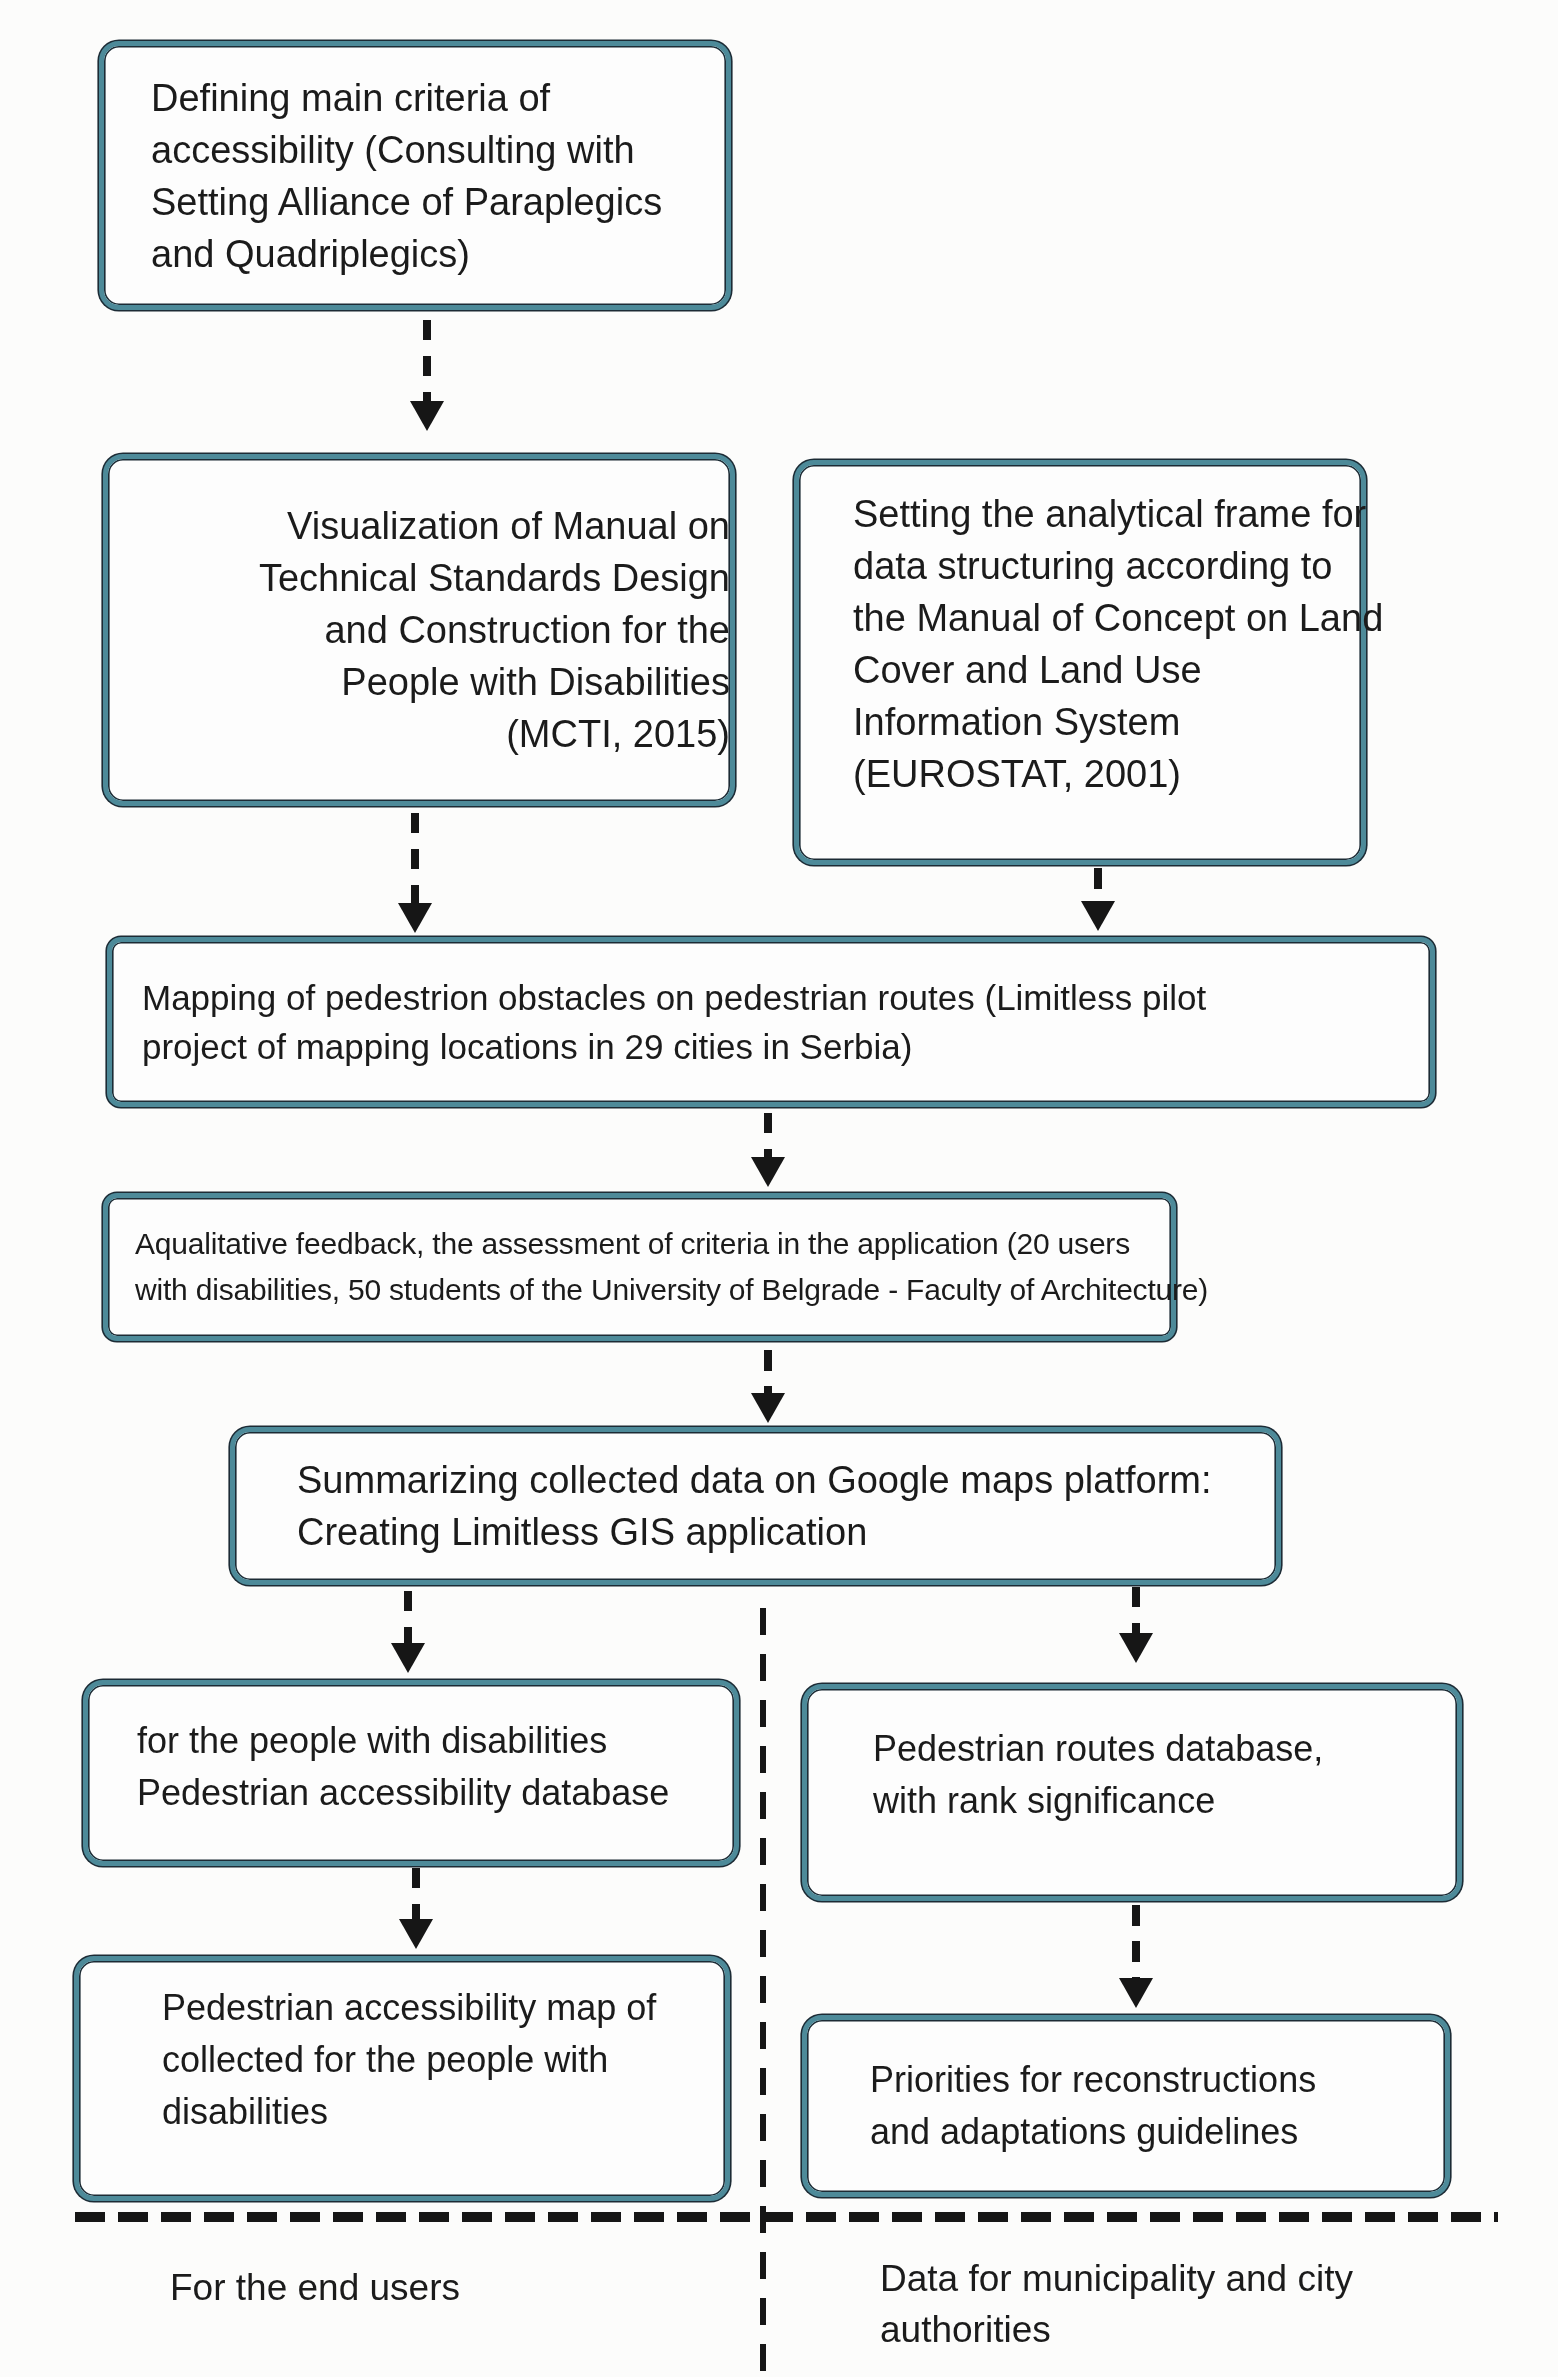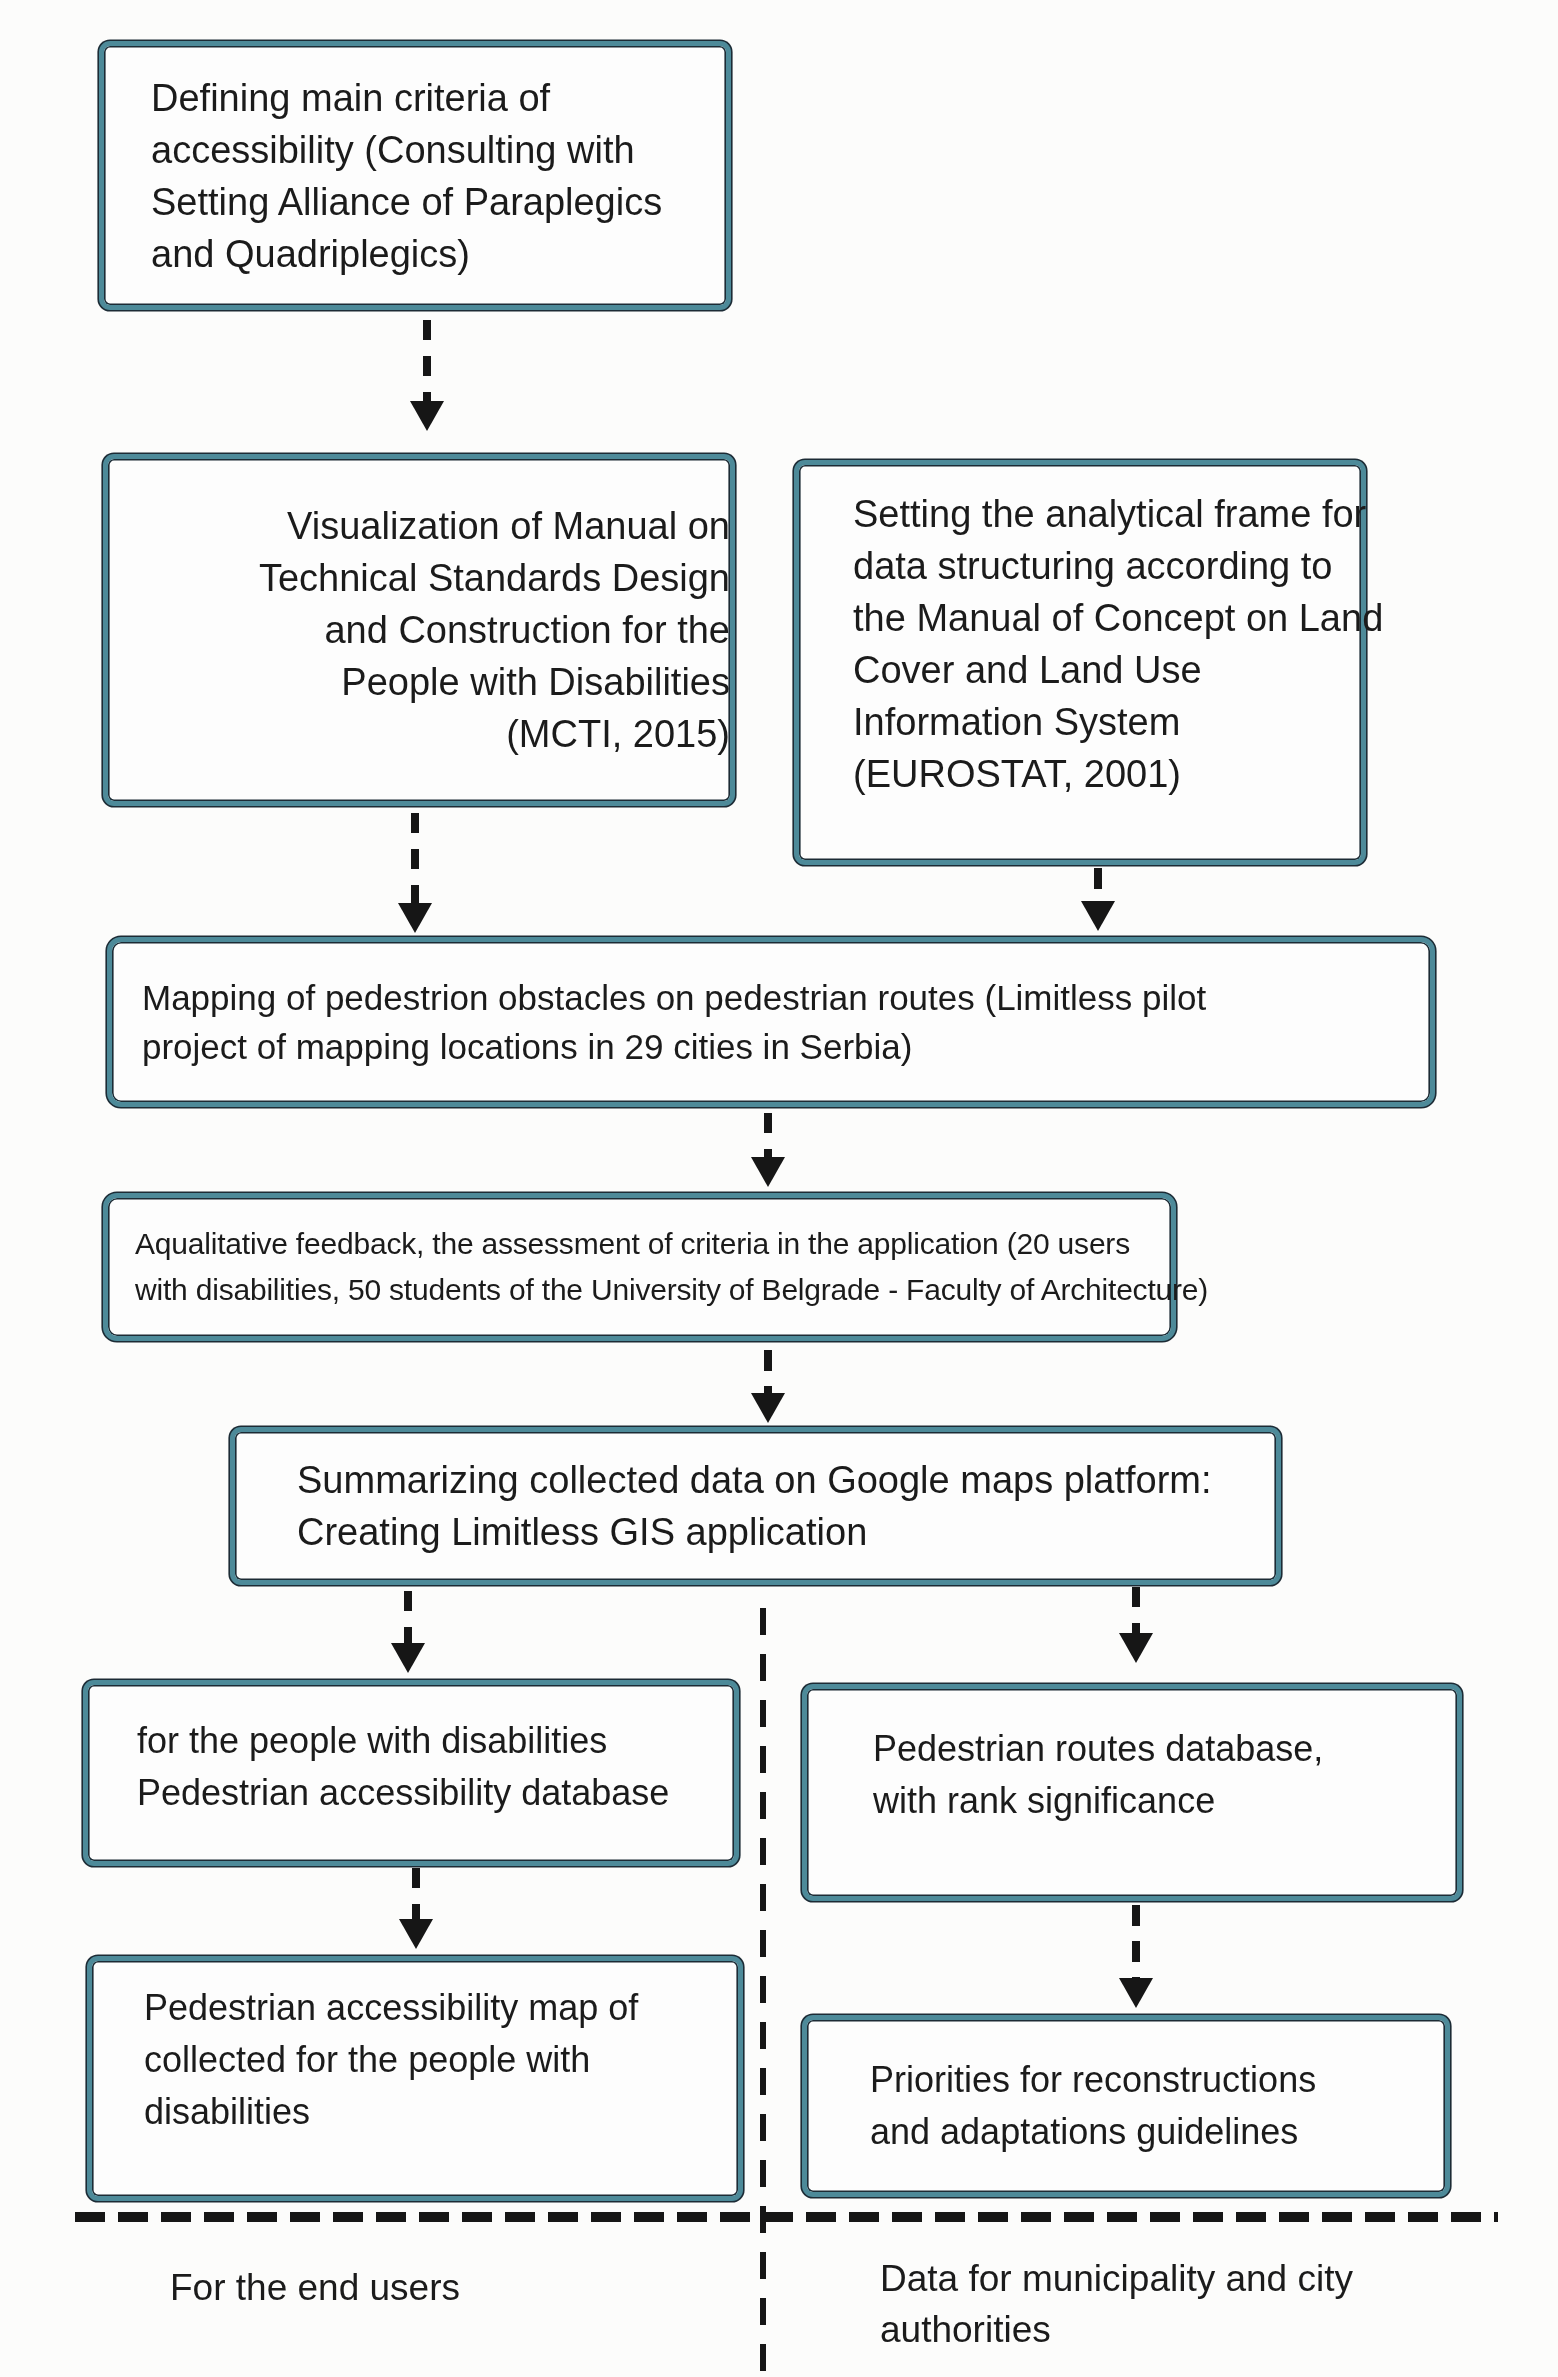--- a/index.html
+++ b/index.html
@@ -12,21 +12,21 @@
   html,body{margin:0;padding:0;}
   body{background:#ffffff;font-family:"Liberation Sans", sans-serif;}
   .canvas{
     position:relative;width:1559px;height:2377px;background:var(--bg);
     overflow:hidden;color:var(--text);
   }
   .box{
     position:absolute;box-sizing:border-box;background:#fdfdfd;
     border:5.5px solid var(--teal);
     box-shadow:0 0 0 1.6px var(--dark), inset 0 0 0 1.6px var(--dark);
-    border-radius:11px;
+    border-radius:20px;
     display:flex;flex-direction:column;justify-content:center;
     font-size:38px;line-height:52px;color:var(--text);
   }
   .box.wide{border-radius:14px;}
   .tline{white-space:nowrap;}
   .arrow{
     position:absolute;width:36px;display:flex;flex-direction:column;align-items:center;
   }
   .shaft{
     width:7.1px;flex:1;
@@ -139,21 +139,21 @@
   <div class="arrow" style="left:398px;top:1868px;height:81px;">
     <div class="shaft"></div>
     <div class="head"></div>
   </div>
 
   <div class="arrow" style="left:1118px;top:1905px;height:103px;">
     <div class="shaft"></div>
     <div class="head"></div>
   </div>
 
-  <div class="box" style="left:87px;top:1956px;width:656px;height:245px;padding-left:52px;font-size:36px;padding-bottom:38px;">
+  <div class="box" style="left:74px;top:1956px;width:656px;height:245px;padding-left:83px;font-size:36px;padding-bottom:38px;">
       <div class="tline">Pedestrian accessibility map of</div>
       <div class="tline">collected for the people with</div>
       <div class="tline">disabilities</div>
     </div>
 
   <div class="box" style="left:802px;top:2015px;width:648px;height:182px;padding-left:63px;font-size:36px;">
       <div class="tline">Priorities for reconstructions</div>
       <div class="tline">and adaptations guidelines</div>
     </div>
 

